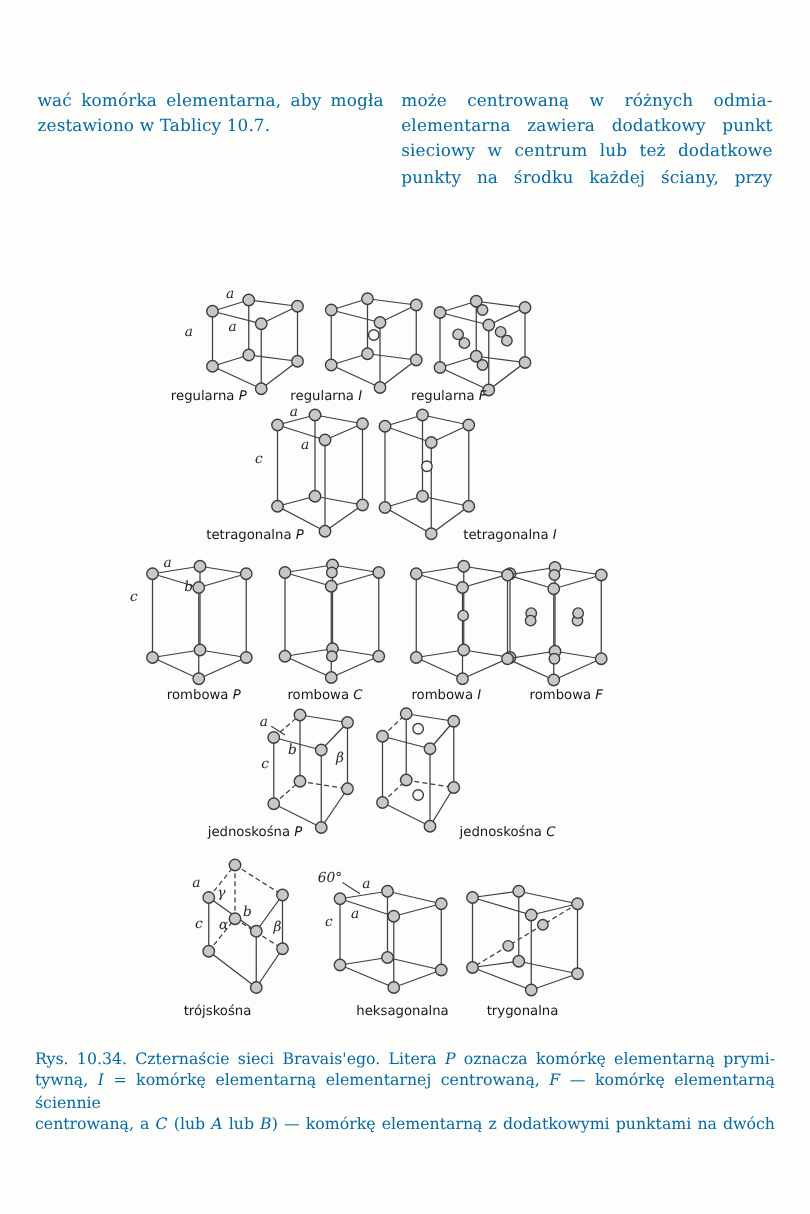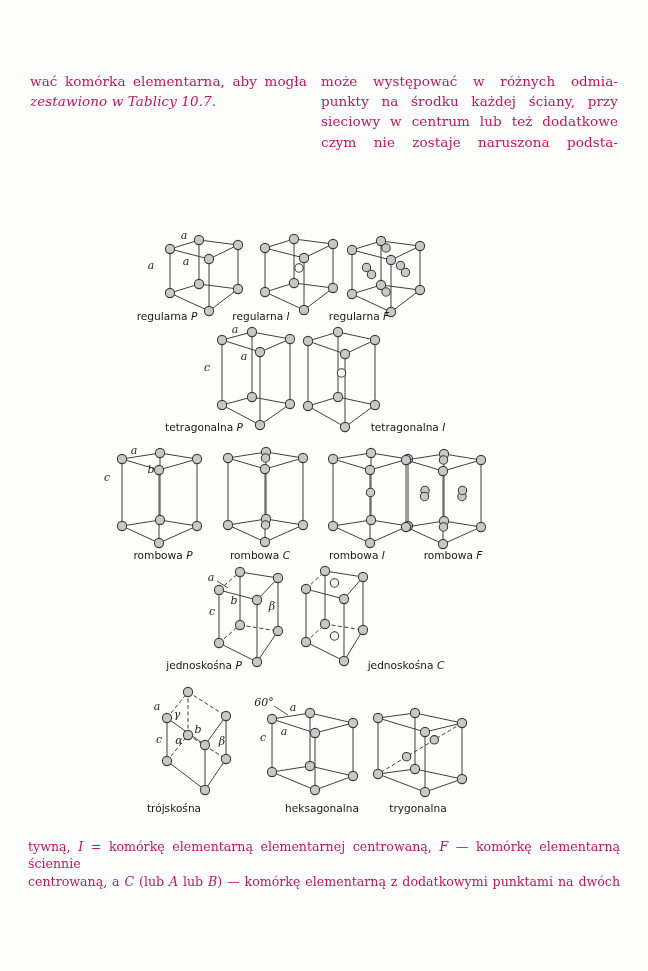--- a/index.html
+++ b/index.html
@@ -1,46 +1,46 @@
 <!DOCTYPE html>
 <html><head>
 <meta charset="utf-8">
 <style>
   html,body{margin:0;padding:0;background:#ffffff;}
   .page{position:relative;width:648px;height:971px;background:#fdfdfc;overflow:hidden;
-        font-family:"DejaVu Serif",serif;color:#be185d;}
+        font-family:"DejaVu Serif",serif;color:#0369a1;}
   .col{position:absolute;top:71px;}
   .col-left{left:30px;width:277px;}
   .col-right{left:321px;width:297px;}
   .tline{font-size:13.5px;line-height:20.2px;text-align:justify;text-align-last:justify;
          white-space:normal;letter-spacing:.1px;}
-  .tline.nojust{text-align-last:left;font-style:italic;}
+  .tline.nojust{text-align-last:left;}
   .tline.indent{text-indent:14px;}
   .figure-svg{position:absolute;left:0;top:0;}
   .caption{position:absolute;left:28px;top:838px;width:592px;}
   .cline{font-size:12.6px;line-height:17.3px;text-align:justify;text-align-last:justify;}
   .cline.nojust{text-align-last:left;}
   .cap-it{font-style:italic;}
   .cl{font-family:"DejaVu Sans",sans-serif;font-size:10.6px;fill:#161616;}
   .cl .sfx{font-style:italic;}
   .ann{font-family:"DejaVu Serif",serif;font-style:italic;font-size:11px;fill:#242424;}
 </style>
 </head>
 <body>
 
 <div class="page">
   <div class="col col-left" id="col-left">
       <div class="tline">wać komórka elementarna, aby mogła</div>
       <div class="tline nojust">zestawiono w Tablicy 10.7.</div>
     </div>
   <div class="col col-right" id="col-right">
-      <div class="tline">może występować w różnych odmia-</div>
+      <div class="tline">może centrowaną w różnych odmia-</div>
+      <div class="tline">elementarna zawiera dodatkowy punkt</div>
+      <div class="tline">sieciowy w centrum lub też dodatkowe</div>
       <div class="tline">punkty na środku każdej ściany, przy</div>
-      <div class="tline">sieciowy w centrum lub też dodatkowe</div>
-      <div class="tline">czym nie zostaje naruszona podsta-</div>
     </div>
   <svg id="fig" class="figure-svg" width="648" height="971" viewBox="0 0 648 971">
       <g>
         <line x1="170" y1="249" x2="170" y2="293" stroke="#3f3f3f" stroke-width="1"></line>
         <line x1="170" y1="249" x2="209" y2="259" stroke="#3f3f3f" stroke-width="1"></line>
         <line x1="170" y1="249" x2="199" y2="240" stroke="#3f3f3f" stroke-width="1"></line>
         <line x1="170" y1="293" x2="209" y2="311" stroke="#3f3f3f" stroke-width="1"></line>
         <line x1="170" y1="293" x2="199" y2="284" stroke="#3f3f3f" stroke-width="1"></line>
         <line x1="209" y1="259" x2="209" y2="311" stroke="#3f3f3f" stroke-width="1"></line>
         <line x1="209" y1="259" x2="238" y2="245" stroke="#3f3f3f" stroke-width="1"></line>
@@ -400,16 +400,17 @@
         <circle cx="415" cy="713" r="4.6" fill="#c8c8c8" stroke="#3c3c3c" stroke-width="1.1"></circle>
         <circle cx="415" cy="769" r="4.6" fill="#c8c8c8" stroke="#3c3c3c" stroke-width="1.1"></circle>
         <circle cx="462" cy="723" r="4.6" fill="#c8c8c8" stroke="#3c3c3c" stroke-width="1.1"></circle>
         <circle cx="462" cy="779" r="4.6" fill="#c8c8c8" stroke="#3c3c3c" stroke-width="1.1"></circle>
         <circle cx="434.28" cy="739.83" r="4.199999999999999" fill="#c8c8c8" stroke="#3c3c3c" stroke-width="1.1"></circle>
         <circle cx="406.56" cy="756.66" r="4.199999999999999" fill="#c8c8c8" stroke="#3c3c3c" stroke-width="1.1"></circle>
         <text x="418" y="812" text-anchor="middle" class="cl">trygonalna</text>
       </g>
     </svg>
   <div class="caption" id="caption">
+      <div class="cline"><span>Rys. 10.34. </span><span>Czternaście sieci Bravais'ego. Litera </span><span class="cap-it">P</span><span> oznacza komórkę elementarną prymi-</span></div>
       <div class="cline"><span>tywną, </span><span class="cap-it">I</span><span> = komórkę elementarną elementarnej centrowaną, </span><span class="cap-it">F</span><span> — komórkę elementarną ściennie</span></div>
       <div class="cline"><span>centrowaną, a </span><span class="cap-it">C</span><span> (lub </span><span class="cap-it">A</span><span> lub </span><span class="cap-it">B</span><span>) — komórkę elementarną z dodatkowymi punktami na dwóch</span></div>
     </div>
 </div>
 
 </body></html>

